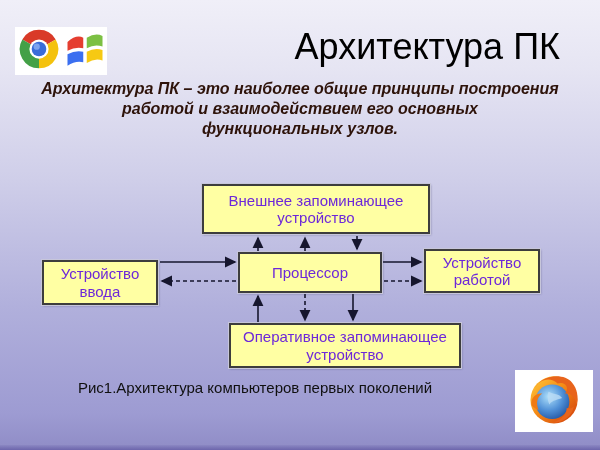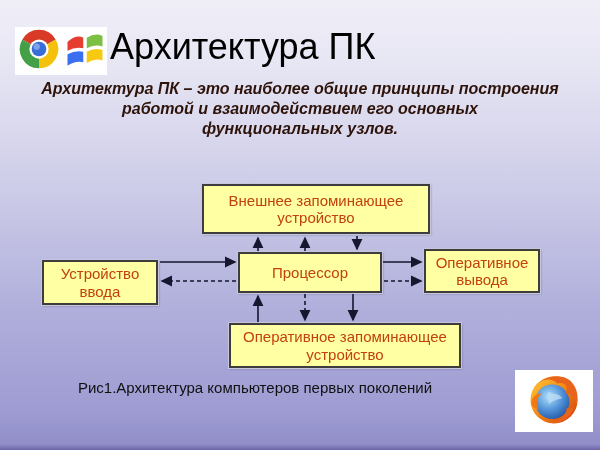--- a/index.html
+++ b/index.html
@@ -7,32 +7,32 @@
     position:relative;width:600px;height:450px;overflow:hidden;
     font-family:"Liberation Sans", sans-serif;
     background:linear-gradient(180deg,#f0eff8 0%,#e6e5f3 15%,#cfcee9 40%,#b1b0dc 68%,#9d9bd2 92%,#8f8cc6 100%);
   }
   .bottom-edge{position:absolute;left:0;right:0;bottom:0;height:5px;
     background:linear-gradient(180deg,rgba(120,115,180,.25),rgba(100,92,165,.8));}
   .logo-plate{position:absolute;left:15px;top:27px;width:92px;height:48px;background:#ffffff;
     display:flex;align-items:center;justify-content:center;gap:3px;}
   .ff-plate{position:absolute;left:515px;top:370px;width:78px;height:62px;background:#ffffff;
     display:flex;align-items:center;justify-content:center;}
-  .title{position:absolute;top:26px;left:110px;right:40px;text-align:left;
+  .title{position:absolute;top:26px;left:120px;right:40px;text-align:right;
     font-size:36px;letter-spacing:0px;color:#000;}
   .definition{position:absolute;top:79px;left:10px;right:10px;text-align:center;
     font-weight:bold;font-size:16px;line-height:20px;color:#2e130a;font-style:italic;}
   .definition span{display:block;}
   .caption{position:absolute;top:377px;left:0;right:90px;text-align:center;
     font-size:15px;line-height:21px;color:#101010;}
   .caption span{display:block;}
   .dbox{position:absolute;box-sizing:border-box;background:#ffffa3;
     border:2px solid #3d3d3d;outline:1px solid #c7c6da;
     display:flex;align-items:center;justify-content:center;text-align:center;
-    font-size:15px;line-height:1.15;color:#c2410c;padding:2px 0;
+    font-size:15px;line-height:1.15;color:#6d28d9;padding:2px 0;
     box-shadow:1px 1px 2px rgba(60,60,100,.45);}
   .box-ext{left:202px;top:184px;width:228px;height:50px;}
   .box-in{left:42px;top:248px;width:116px;height:45px;margin-top:12px;}
   .box-cpu{left:238px;top:252px;width:144px;height:41px;}
   .box-out{left:424px;top:249px;width:116px;height:44px;}
   .box-ram{left:195px;top:323px;width:232px;height:45px;margin-left:34px;}
   .arrows{position:absolute;left:0;top:0;width:600px;height:450px;pointer-events:none;}
 </style>
 </head>
 <body>
@@ -85,21 +85,21 @@
     <line x1="160" y1="262" x2="235" y2="262" stroke="#16162e" stroke-width="1.6" marker-end="url(#ah)"></line>
     <line x1="236" y1="281" x2="162" y2="281" stroke="#16162e" stroke-width="1.6" stroke-dasharray="4 3" marker-end="url(#ah)"></line>
 
     <line x1="370" y1="262" x2="421" y2="262" stroke="#16162e" stroke-width="1.6" marker-end="url(#ah)"></line>
     <line x1="370" y1="281" x2="421" y2="281" stroke="#16162e" stroke-width="1.6" stroke-dasharray="4 3" marker-end="url(#ah)"></line>
   </svg>
 
   <div class="dbox box-ext">Внешнее запоминающее устройство</div>
   <div class="dbox box-in">Устройство ввода</div>
   <div class="dbox box-cpu">Процессор</div>
-  <div class="dbox box-out">Оперативное вывода</div>
+  <div class="dbox box-out">Устройство работой</div>
   <div class="dbox box-ram">Оперативное запоминающее устройство</div>
 
   <div class="caption">
     <span>Рис1.Архитектура компьютеров первых поколений</span>
   </div>
 
   <div class="ff-plate">
     <span>
       <svg width="60" height="58" viewBox="0 0 64 64">
         <defs>

